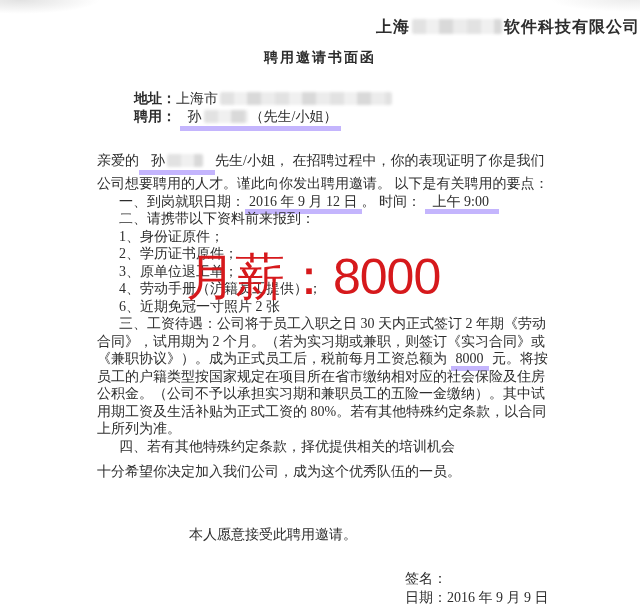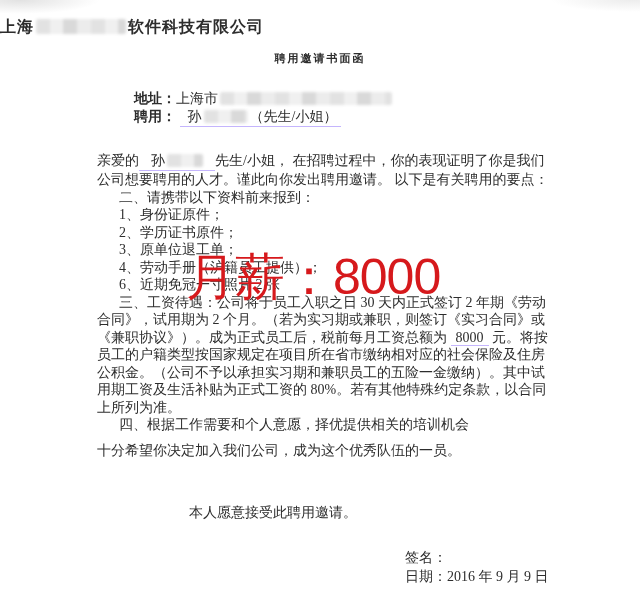--- a/index.html
+++ b/index.html
@@ -3,36 +3,36 @@
 <meta charset="utf-8">
 <style>
   html,body { margin:0; padding:0; background:#ffffff; }
   .page {
     position:relative; width:640px; height:610px; overflow:hidden;
     background:#ffffff; color:#2d2d2d;
     font-family:"Liberation Serif","DejaVu Serif",serif;
     font-size:14px; line-height:17.5px;
   }
   .doc-title {
-    padding-top:17px; text-align:left;
+    padding-top:17px; text-align:right;
     font-size:16px; font-weight:bold; letter-spacing:1px; line-height:20px;
   }
   .doc-subtitle {
     margin-top:11px; text-align:center;
-    font-size:11px; font-weight:bold; letter-spacing:2px; line-height:20px;
+    font-size:14px; font-weight:bold; letter-spacing:2px; line-height:20px;
   }
   .redact {
     display:inline-block; vertical-align:middle; height:13px; border-radius:2px;
     background:repeating-linear-gradient(90deg,#e2e2e2 0 14px,#f0f0f0 14px 27px,#d9d9d9 27px 41px,#ececec 41px 55px);
     filter:blur(1.6px); margin:0 2px 3px 2px;
   }
   .info { margin:22px 0 0 97px; }
   .info-line { height:18px; white-space:nowrap; }
   .label { font-weight:bold;margin-left:37px; }
-  .uline { border-bottom:1px solid #c4b5fd; }
+  .uline { border-bottom:5px solid #c4b5fd; }
   .fill { display:inline-block; }
   .content { margin:26px 83px 0 97px; }
   .line-indent { padding-left:22px; }
   .p-indent { text-indent:22px; margin:0; }
   .closing { margin-top:8px; }
   .acceptance { margin-top:45px; padding-left:92px; }
   .signature { margin-top:27px; margin-left:308px; }
   .sig-line { height:19px; }
   .watermark {
     position:absolute; left:186px; top:250px; white-space:nowrap;
@@ -68,34 +68,37 @@
       <span class="uline fill" style="padding:0 4px 0 8px;"><span>孙</span><span class="redact" style="width:44px;"></span><span>（先生/小姐）</span></span>
     </div>
   </div>
 
   <div class="content">
 
     <p class="p-indent" style="text-indent:0;">
       <span>亲爱的</span><span class="uline fill" style="padding:0 10px 0 12px;"><span>孙</span><span class="redact" style="width:36px;"></span></span><span>先生/小姐， 在招聘过程中，你的表现证明了你是我们公司想要聘用的人才。谨此向你发出聘用邀请。 以下是有关聘用的要点：</span>
     </p>
 
+    <div class="line-indent">
+      <span>一、到岗就职日期：</span><span class="uline" style="padding:0 4px;">2016 年 9 月 12 日</span><span>。 时间：</span> <span class="uline" style="padding:0 10px 0 8px;">上午 9:00</span>
+    </div>
 
     <div class="line-indent">二、请携带以下资料前来报到：</div>
 
     <div class="line-indent">1、身份证原件；</div>
     <div class="line-indent">2、学历证书原件；</div>
     <div class="line-indent">3、原单位退工单；</div>
     <div class="line-indent">4、劳动手册（沪籍员工提供）；</div>
     <div class="line-indent">6、近期免冠一寸照片 2 张</div>
 
     <p class="p-indent">
       <span>三、工资待遇：公司将于员工入职之日 30 天内正式签订 2 年期《劳动合同》，试用期为 2 个月。（若为实习期或兼职，则签订《实习合同》或《兼职协议》）。成为正式员工后，税前每月工资总额为 </span><span class="uline" style="padding:0 5px;margin-top:8px;">8000</span><span> 元。将按员工的户籍类型按国家规定在项目所在省市缴纳相对应的社会保险及住房公积金。（公司不予以承担实习期和兼职员工的五险一金缴纳）。其中试用期工资及生活补贴为正式工资的 80%。若有其他特殊约定条款，以合同上所列为准。</span>
     </p>
 
-    <div class="line-indent">四、根据工作需要和个人意愿，择优提供相关的培训机会</div>
+    <div class="line-indent">四、若有其他特殊约定条款，择优提供相关的培训机会</div>
 
     <div class="closing">十分希望你决定加入我们公司，成为这个优秀队伍的一员。</div>
 
     <div class="acceptance">本人愿意接受此聘用邀请。</div>
 
     <div class="signature">
       <div class="sig-line">签名：</div>
       <div class="sig-line">
         <span>日期：</span><span>2016 年 9 月 9 日</span>
       </div>

